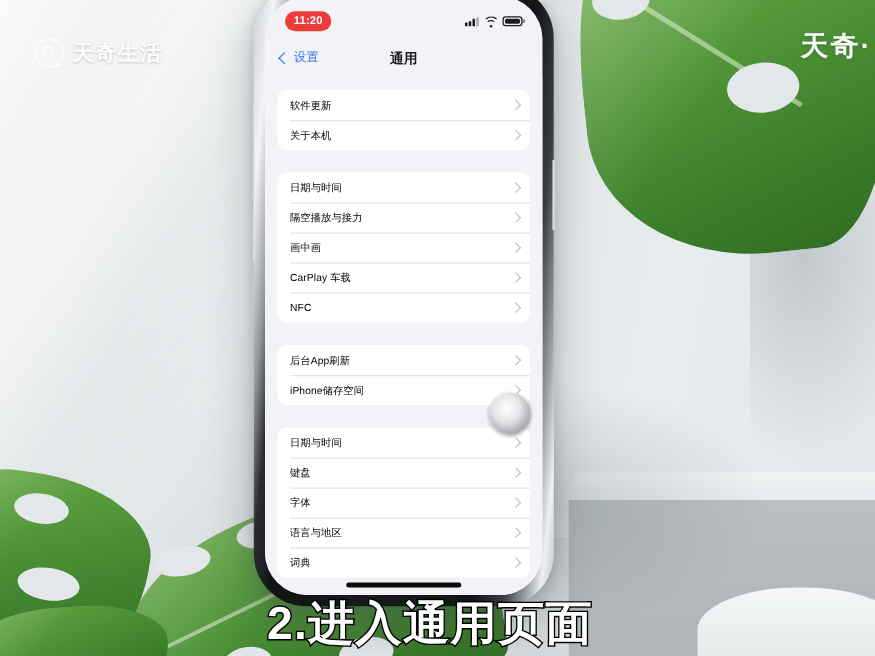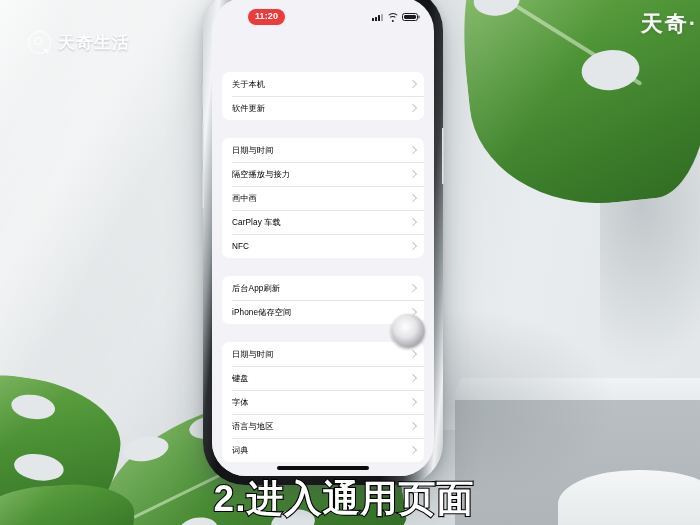--- a/index.html
+++ b/index.html
@@ -172,21 +172,20 @@
   }
   .time-pill {
     background: #ec3b3b;
     color: #ffffff;
     font-size: 9px;
     font-weight: bold;
     line-height: 1;
     padding: 3.5px 7px 4px 7px;
     border-radius: 9px;
     letter-spacing: 0.1px;
-    margin-left: 20px;
   }
   .status-right {
     display: flex;
     align-items: center;
     gap: 4px;
   }
   .sig {
     display: flex;
     align-items: flex-end;
     gap: 1px;
@@ -390,21 +389,21 @@
   .logo-text {
     color: #ffffff;
     font-size: 17px;
     font-weight: bold;
     letter-spacing: 1px;
     opacity: .95;
     text-shadow: 0 1px 2px rgba(60,70,76,0.30);
   }
   .wm-tr {
     position: absolute;
-    right: 2px; top: 9px;
+    right: 2px; top: 22px;
     color: #ffffff;
     font-size: 22px;
     font-weight: bold;
     letter-spacing: 2px;
     opacity: .96;
     z-index: 20;
     text-shadow: 0 1px 3px rgba(40,60,40,0.35);
     white-space: nowrap;
   }
   .caption {
@@ -481,31 +480,38 @@
             <span></span>
               <span></span>
             <div class="wifi-dot"></div>
           </div>
           <div class="battery">
               <i></i>
             </div>
         </div>
       </div>
 
+      <div class="navbar">
+        <div class="nav-back">
+          <span class="chev-back"></span>
+          <span>设置</span>
+        </div>
+        <div class="nav-title">通用</div>
+      </div>
 
       <div class="settings-scroll">
         <div class="group-gap small"></div>
 
         <div class="group">
           <div class="row">
+            <span class="row-label">软件更新</span>
+            <span class="chev"></span>
+          </div>
+          <div class="row">
             <span class="row-label">关于本机</span>
-            <span class="chev"></span>
-          </div>
-          <div class="row">
-            <span class="row-label">软件更新</span>
             <span class="chev"></span>
           </div>
         </div>
 
         <div class="group-gap"></div>
 
         <div class="group">
           <div class="row">
             <span class="row-label">日期与时间</span>
             <span class="chev"></span>

